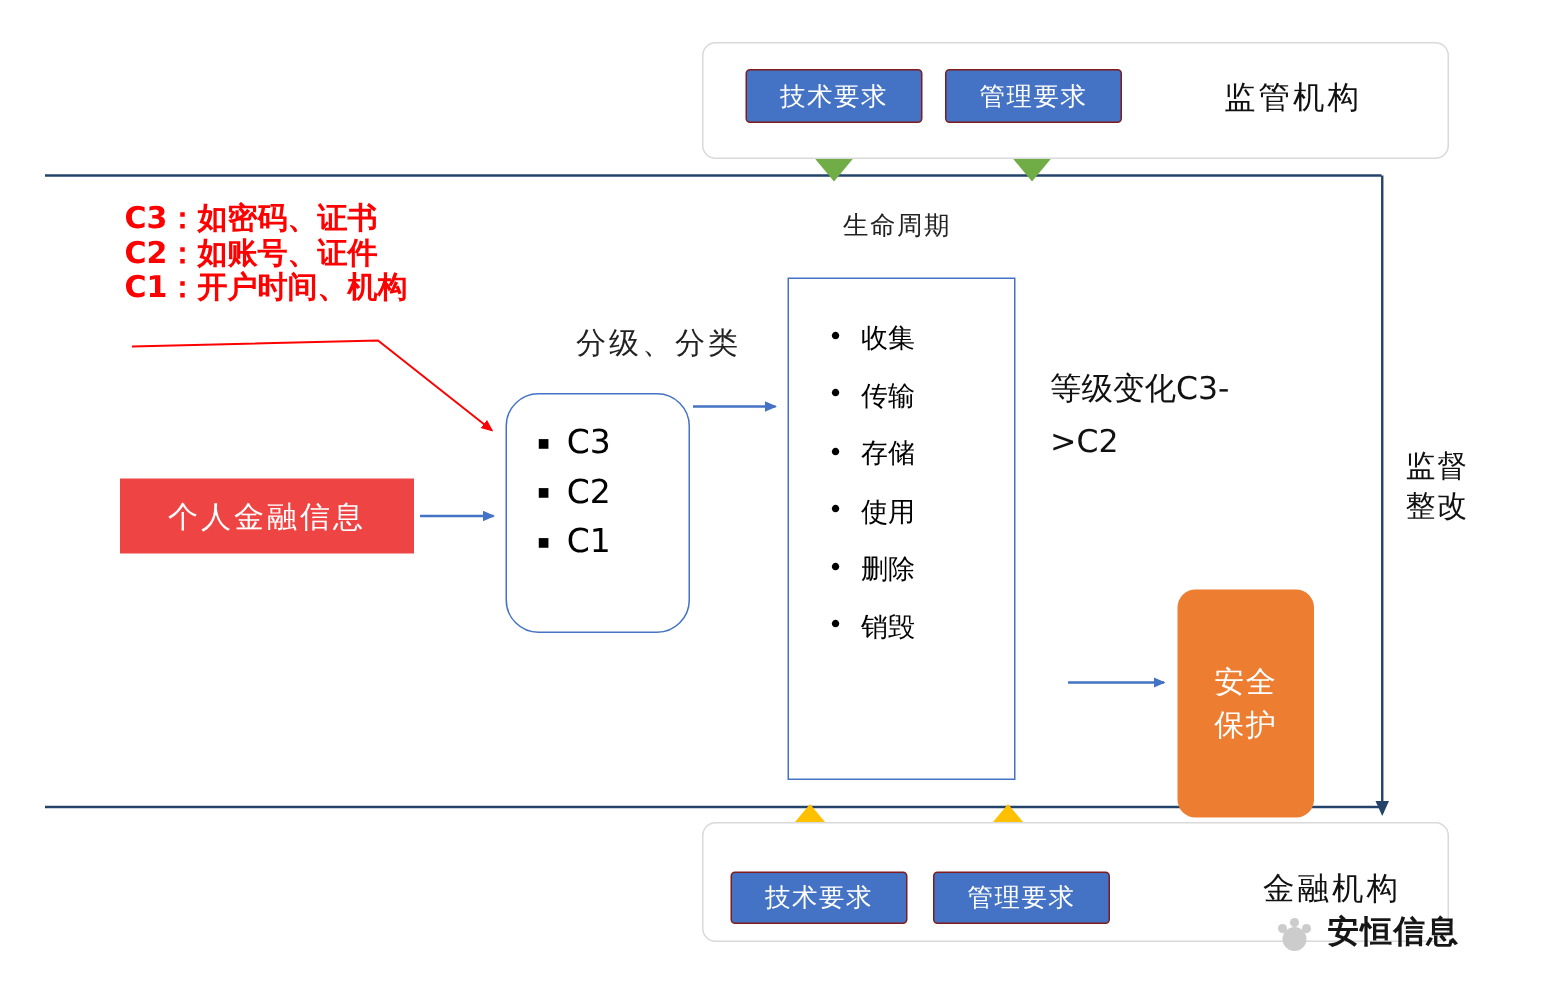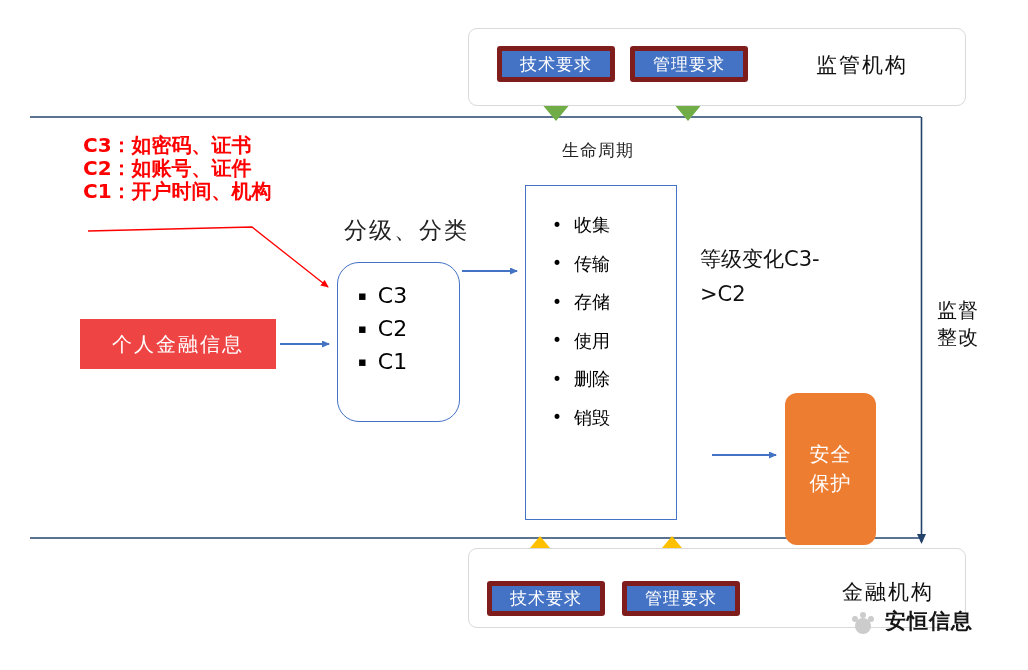--- a/index.html
+++ b/index.html
@@ -3,27 +3,27 @@
 <meta charset="utf-8">
 <style>
   * { margin:0; padding:0; box-sizing:border-box; }
   html,body { background:#ffffff; }
   body { font-family:"DejaVu Sans","Liberation Sans",sans-serif; color:#1a1a1a; }
   .canvas { position:relative; width:1028px; height:670px; background:#ffffff; overflow:hidden; }
   .abs { position:absolute; }
   svg.layer { position:absolute; left:0; top:0; width:1028px; height:670px; pointer-events:none; }
 
   .panel { background:#ffffff; border:1px solid #d9d9d9; border-radius:9px; }
-  .btn { background:#4472C4; border:5px solid #7f1d1d; border-radius:3px; color:#ffffff;
+  .btn { background:#4472C4; border:1px solid #7f1d1d; border-radius:3px; color:#ffffff;
          display:flex; align-items:center; justify-content:center; font-size:17px; letter-spacing:1px; }
   .org-label { font-size:21px; color:#111111; letter-spacing:2px; }
 
   .red-notes { color:#ff0000; font-weight:bold; font-size:20px; line-height:23px; white-space:nowrap; }
 
-  .class-label { font-size:23px; color:#222222; letter-spacing:2px; }
+  .class-label { font-size:20px; color:#222222; letter-spacing:2px;margin-left:40px; }
   .class-box { border:1.5px solid #4472C4; border-radius:22px; background:#ffffff; padding:16px 0 0 20px; }
   .class-item { display:flex; align-items:center; gap:11px; height:33px; font-size:22px; color:#000000; }
   .sq-bullet { font-size:13px; color:#000000; line-height:1; }
 
   .source-box { background:#ef4444; color:#ffffff; display:flex; align-items:center; justify-content:center;
                 font-size:20px; letter-spacing:2px; }
 
   .lc-title { font-size:17px; color:#222222; letter-spacing:1px; }
   .lc-box { border:1.5px solid #4472C4; background:#ffffff; padding:20px 0 0 26px; }
   .lc-item { display:flex; align-items:center; gap:12px; height:38.5px; font-size:18px; color:#000000; }

